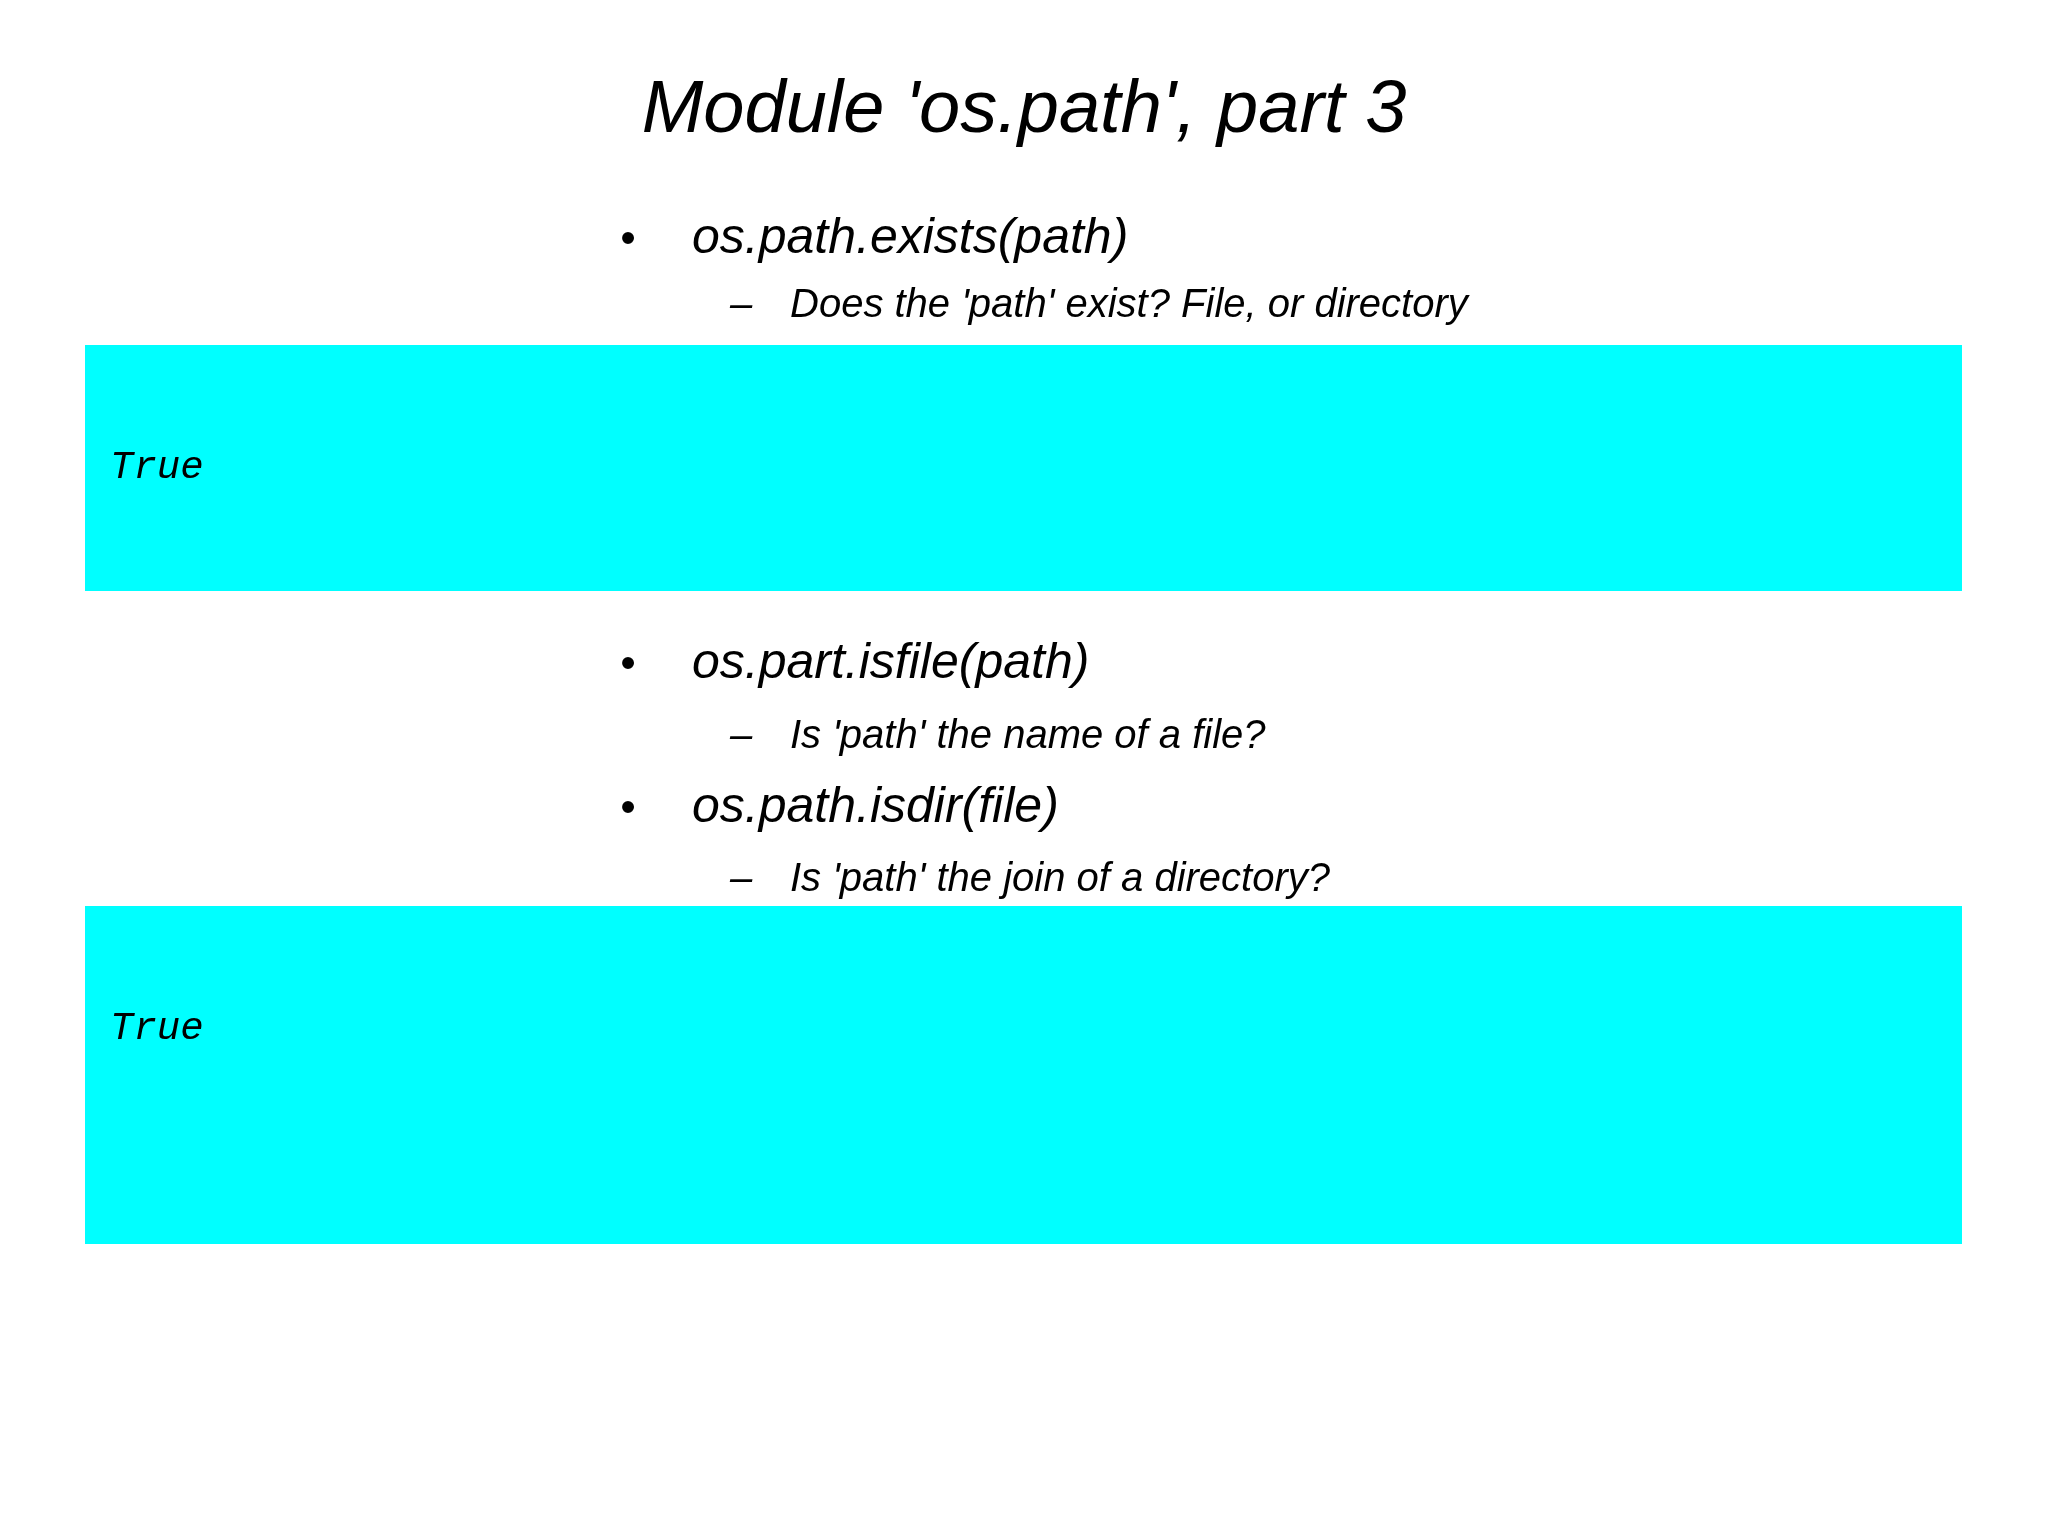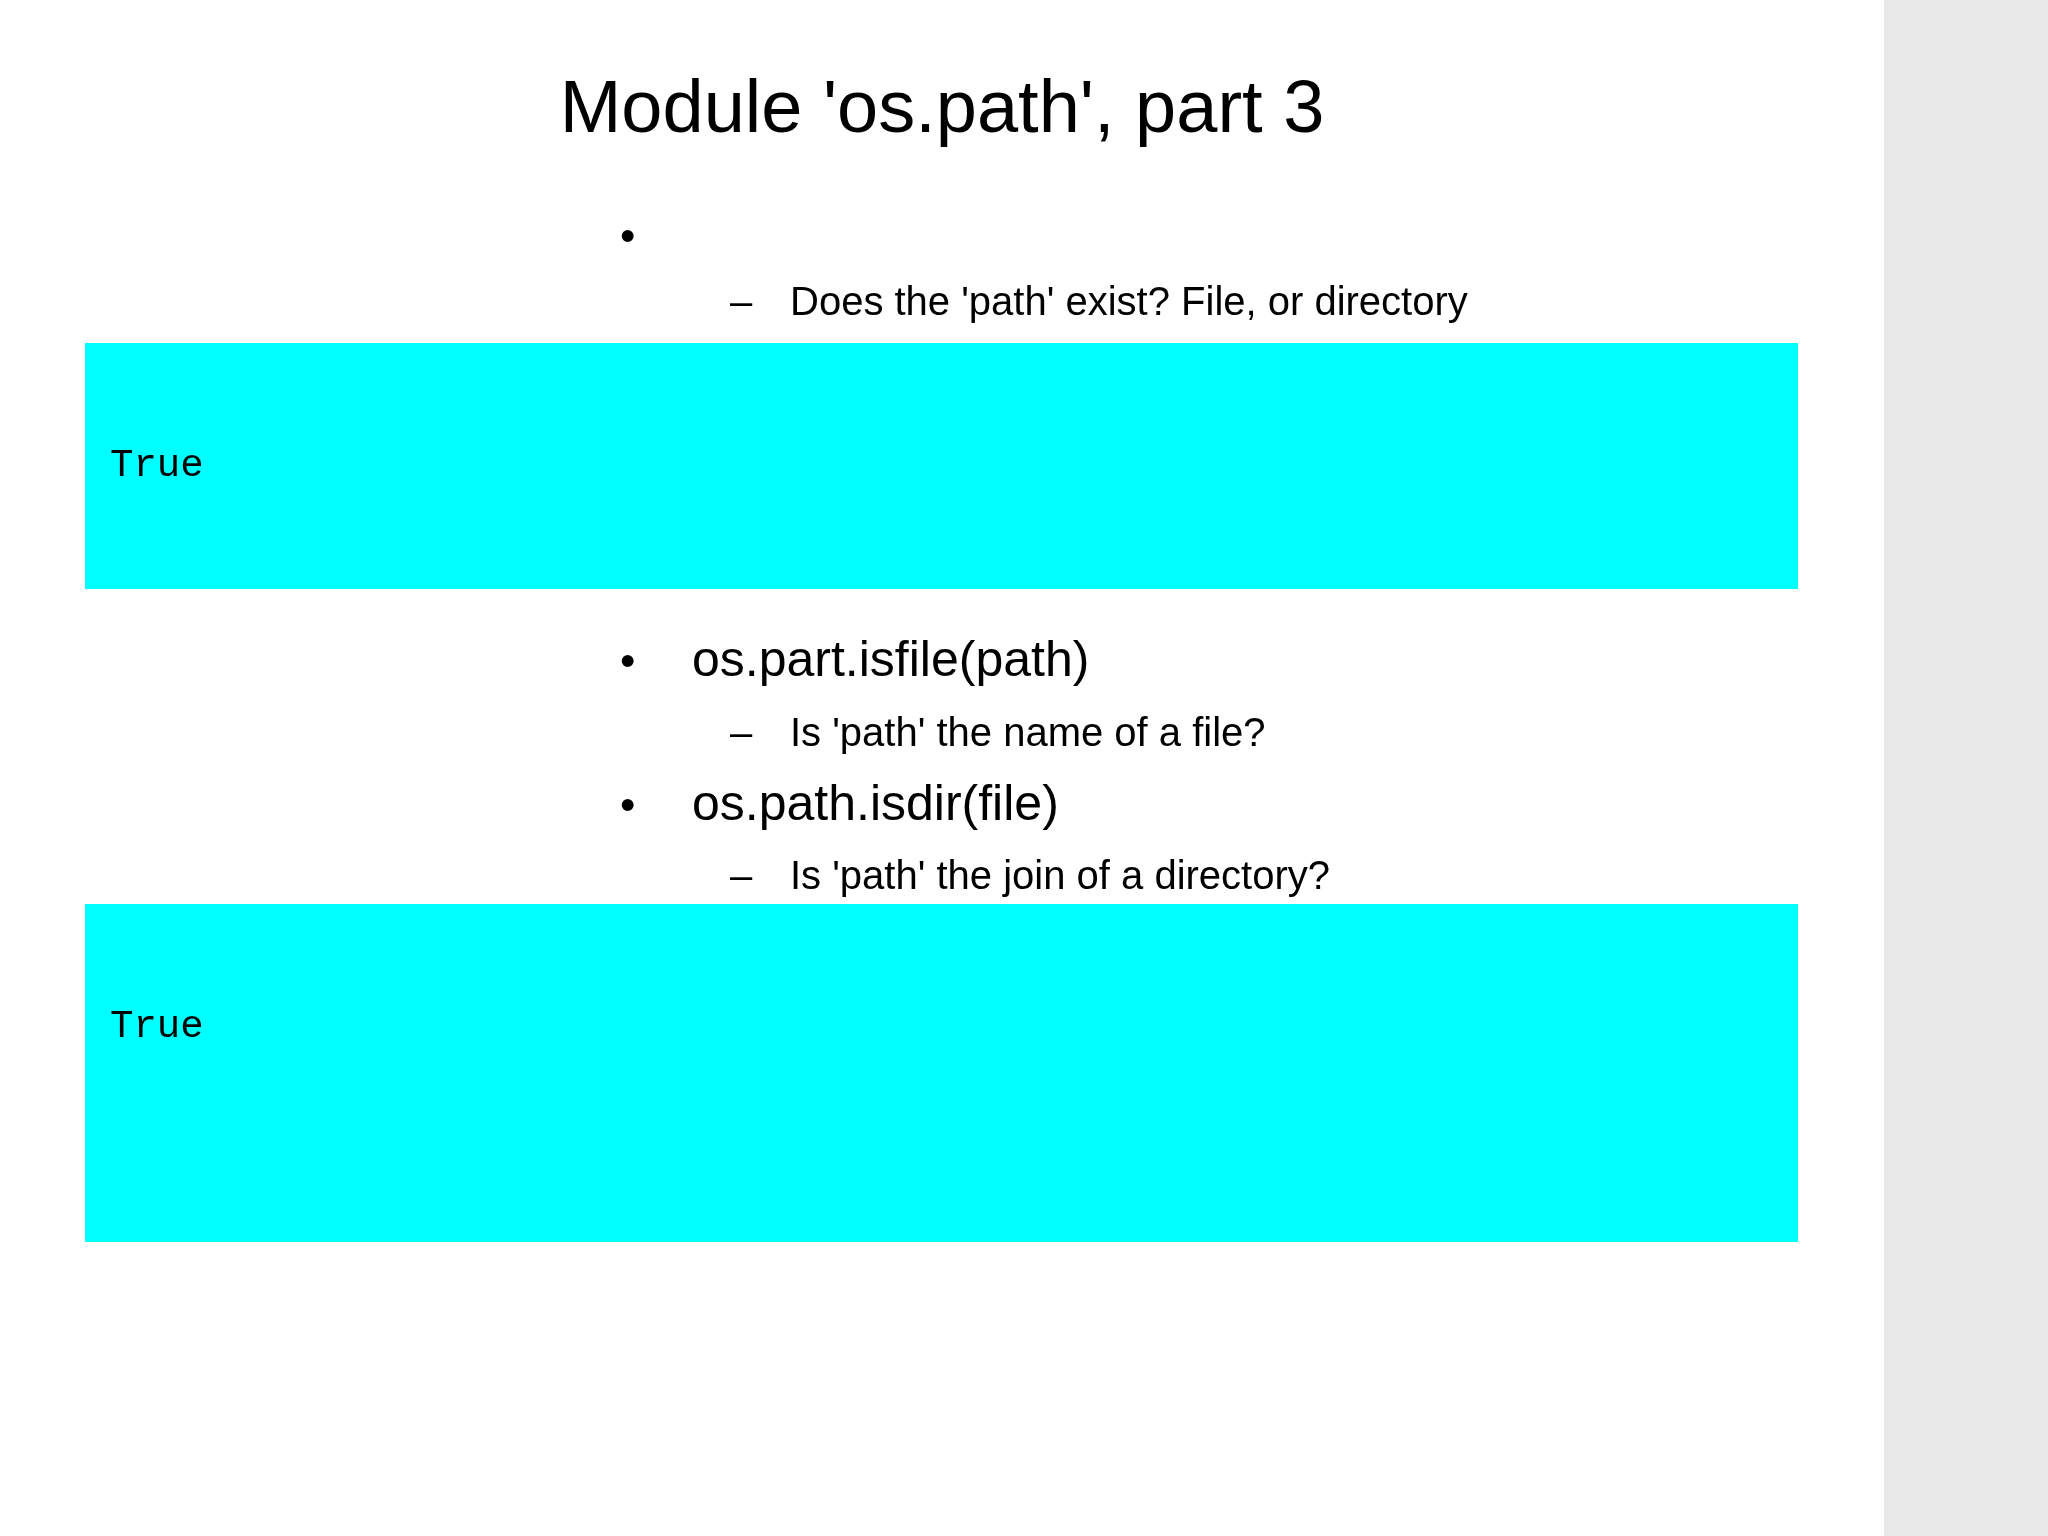--- a/index.html
+++ b/index.html
@@ -7,25 +7,26 @@
     --text: #000000;
     --code-background: #00ffff;
   }
   * { margin: 0; padding: 0; box-sizing: border-box; }
   html, body {
     background: #e8e8e8;
     font-family: "Liberation Sans", sans-serif;
   }
   .slide {
     position: relative;
-    width: 1884px;
+    width: 2048px;
     height: 1536px;
     background: var(--background);
     color: var(--text);
     overflow: hidden;
+    font-style: italic;
   }
   .slide-title {
     margin-top: 64px;
     font-size: 74px;
     font-weight: 400;
     line-height: 86px;
     text-align: center;
     letter-spacing: 0px;
   }
   .row {
@@ -78,20 +79,21 @@
 </style>
 </head>
 <body>
 
 <div class="slide">
 
   <h1 class="slide-title">Module 'os.path', part 3</h1>
 
   <div class="row bullet-main m-bullet-a">
     <span class="marker">•</span>
+    <span>os.path.exists(path)</span>
   </div>
   <div class="row bullet-sub m-sub-a">
     <span class="marker">–</span>
     <span>Does the 'path' exist? File, or directory</span>
   </div>
 
   <div class="code-block m-block-1">
     <div class="code-line">True</div>
   </div>
 

